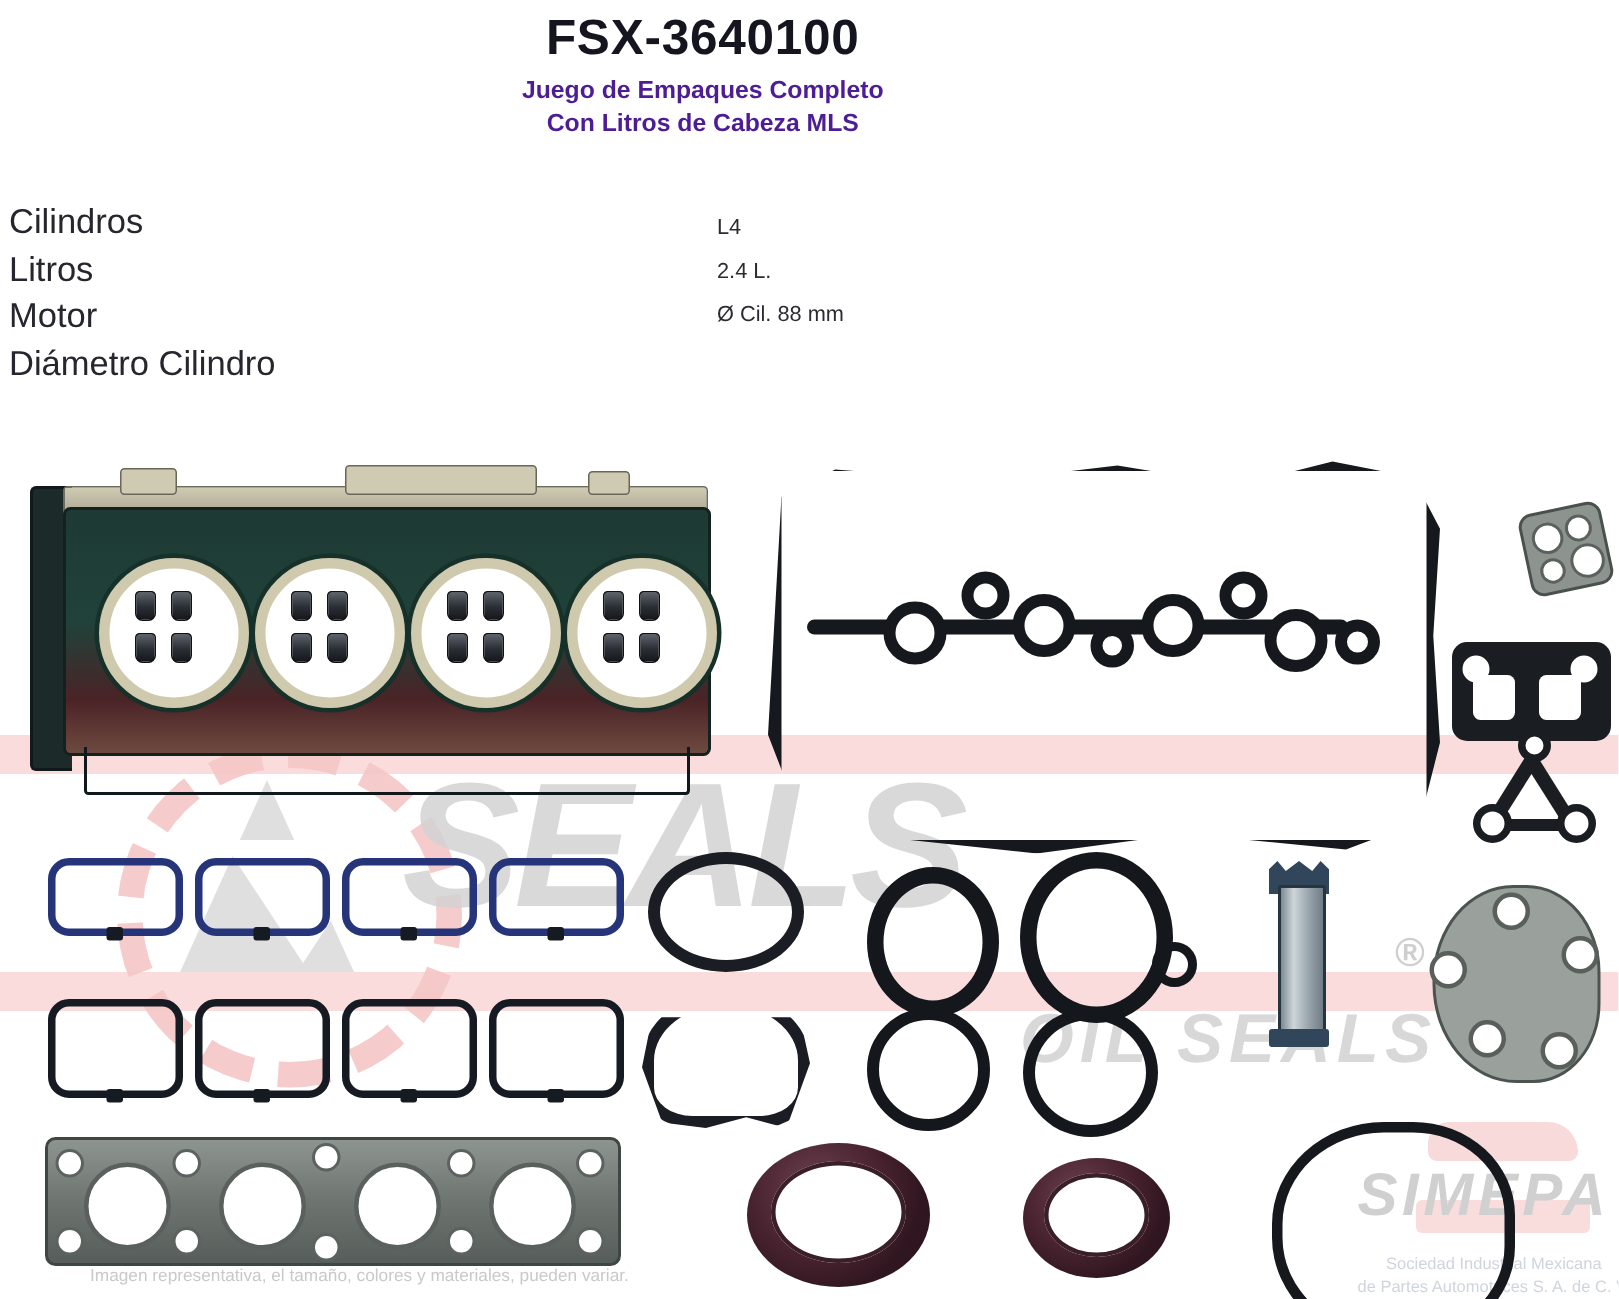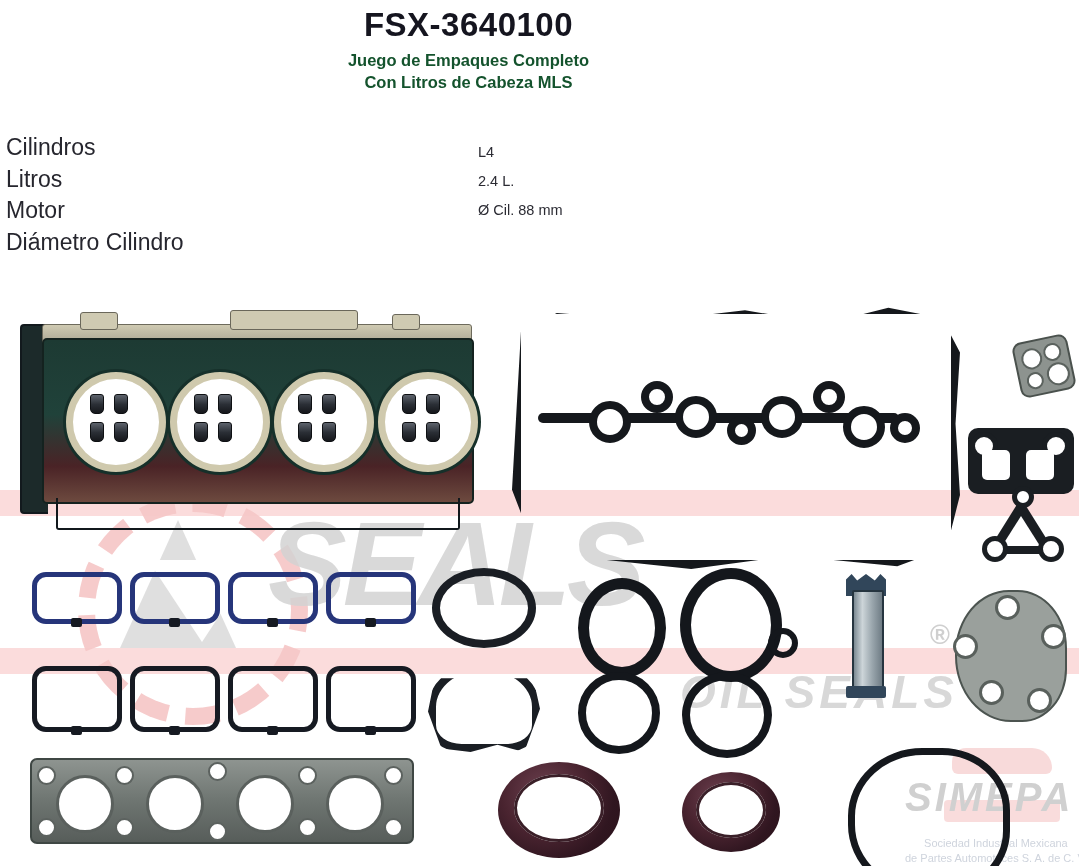--- a/index.html
+++ b/index.html
@@ -14,21 +14,21 @@
   }
   .page{position:relative;width:1079px;height:866px;overflow:hidden;}
 
   
   .header{position:absolute;left:0;top:0;width:937px;text-align:center;}
   .part-number{
     font-size:33px;font-weight:bold;letter-spacing:0.5px;
     color:#15151f;margin:8px 0 6px 0;line-height:1.05;
   }
   .subtitle{
-    font-size:16.5px;font-weight:bold;color:#14532d;line-height:1.35;
+    font-size:16.5px;font-weight:bold;color:#4c1d95;line-height:1.35;
   }
 
   
   .specs{position:absolute;left:0;top:132px;width:1079px;height:120px;}
   .spec-labels{position:absolute;left:6px;top:0;}
   .spec-label{
     font-size:23px;font-weight:500;color:#26262e;
     line-height:1.37;white-space:nowrap;
   }
   .spec-values{position:absolute;left:478px;top:6px;}
@@ -456,14 +456,15 @@
       <div class="crank-seal-in" style="left:16px;top:12px;width:90px;height:68px;"></div>
     </div>
     <div class="crank-seal" style="left:682px;top:482px;width:98px;height:80px;">
       <div class="crank-seal-in" style="left:14px;top:10px;width:70px;height:56px;"></div>
     </div>
 
     <div class="pan-gasket"></div>
 
   </div>
 
+  <div class="disclaimer">Imagen representativa, el tamaño, colores y materiales, pueden variar.</div>
 
 </div>
 
 </body></html>

